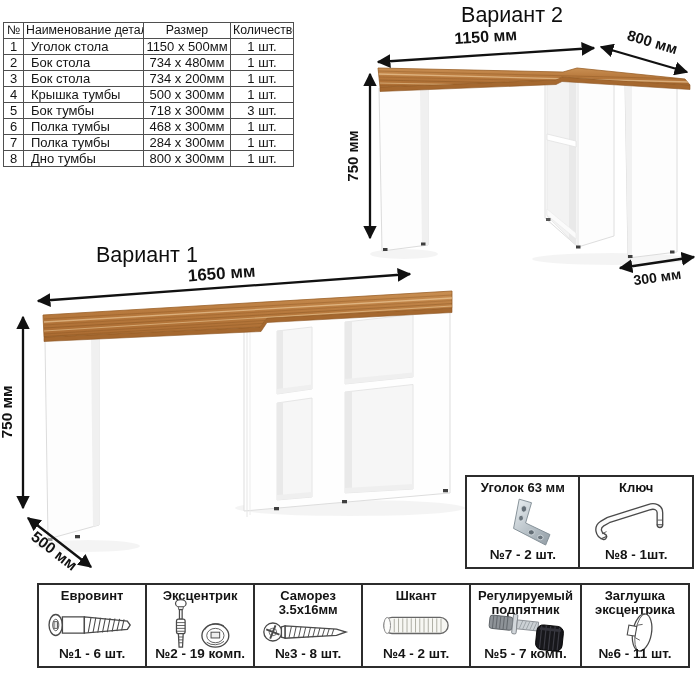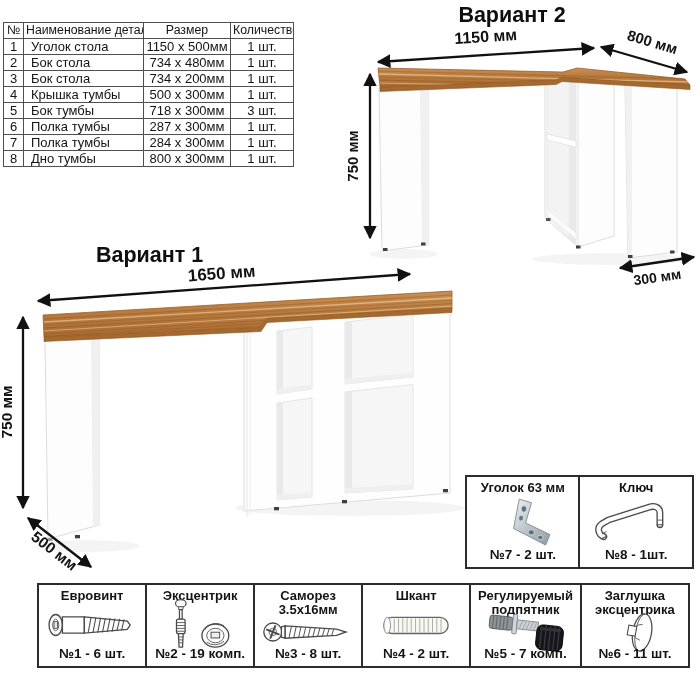--- a/index.html
+++ b/index.html
@@ -6,21 +6,21 @@
   body{width:700px;height:694px;position:relative;overflow:hidden;
        font-family:"Liberation Sans",sans-serif;color:#141414;}
   
   table.parts{position:absolute;left:3px;top:22px;width:290px;border-collapse:collapse;
               table-layout:fixed;font-size:13px;background:#fff;}
   .parts th,.parts td{border:1px solid #4f4f4f;height:15px;padding:0 2px;line-height:1.0;
               text-align:center;font-weight:400;white-space:nowrap;overflow:hidden;}
   .parts th{font-size:12.3px;}
   .parts td.nm{text-align:left;padding-left:7px;}
   
-  .vtitle{position:absolute;font-weight:bold;font-size:21.5px;color:#0e0e0e;white-space:nowrap;}
+  .vtitle{position:absolute;font-weight:normal;font-size:21.5px;color:#0e0e0e;white-space:nowrap;}
   
   svg.fig{position:absolute;}
   .dimtxt{font-weight:bold;fill:#111;}
   
   .hwrow{position:absolute;display:flex;}
   .hwbox{flex:1 1 0;border:2.2px solid #2c2c2c;margin-left:-2.2px;background:#fff;
          box-sizing:border-box;display:flex;flex-direction:column;align-items:center;}
   .hwbox:first-child{margin-left:0;}
   .hwname{font-weight:bold;font-size:13px;line-height:14px;text-align:center;
           margin-top:4px;padding:0 7px;}
@@ -72,21 +72,21 @@
       </tr>
     <tr>
         <td>5</td>
         <td class="nm">Бок тумбы</td>
         <td>718 x 300мм</td>
         <td>3 шт.</td>
       </tr>
     <tr>
         <td>6</td>
         <td class="nm">Полка тумбы</td>
-        <td>287 x 300мм</td>
+        <td>468 x 300мм</td>
         <td>1 шт.</td>
       </tr>
     <tr>
         <td>7</td>
         <td class="nm">Полка тумбы</td>
         <td>284 x 300мм</td>
         <td>1 шт.</td>
       </tr>
     <tr>
         <td>8</td>

